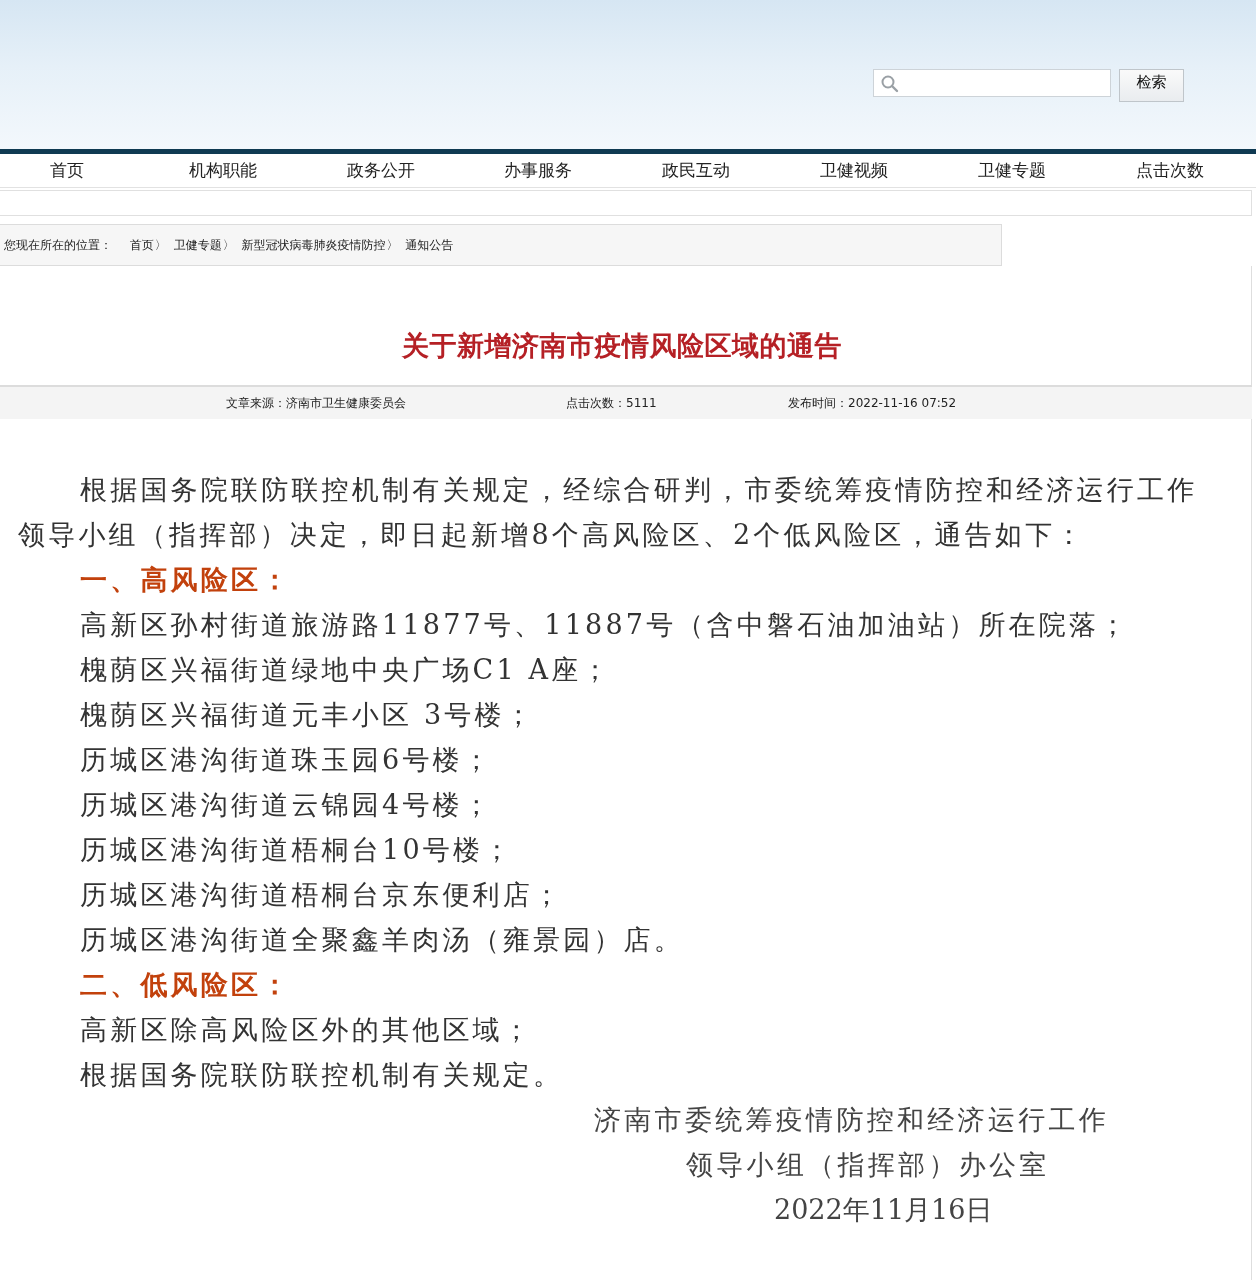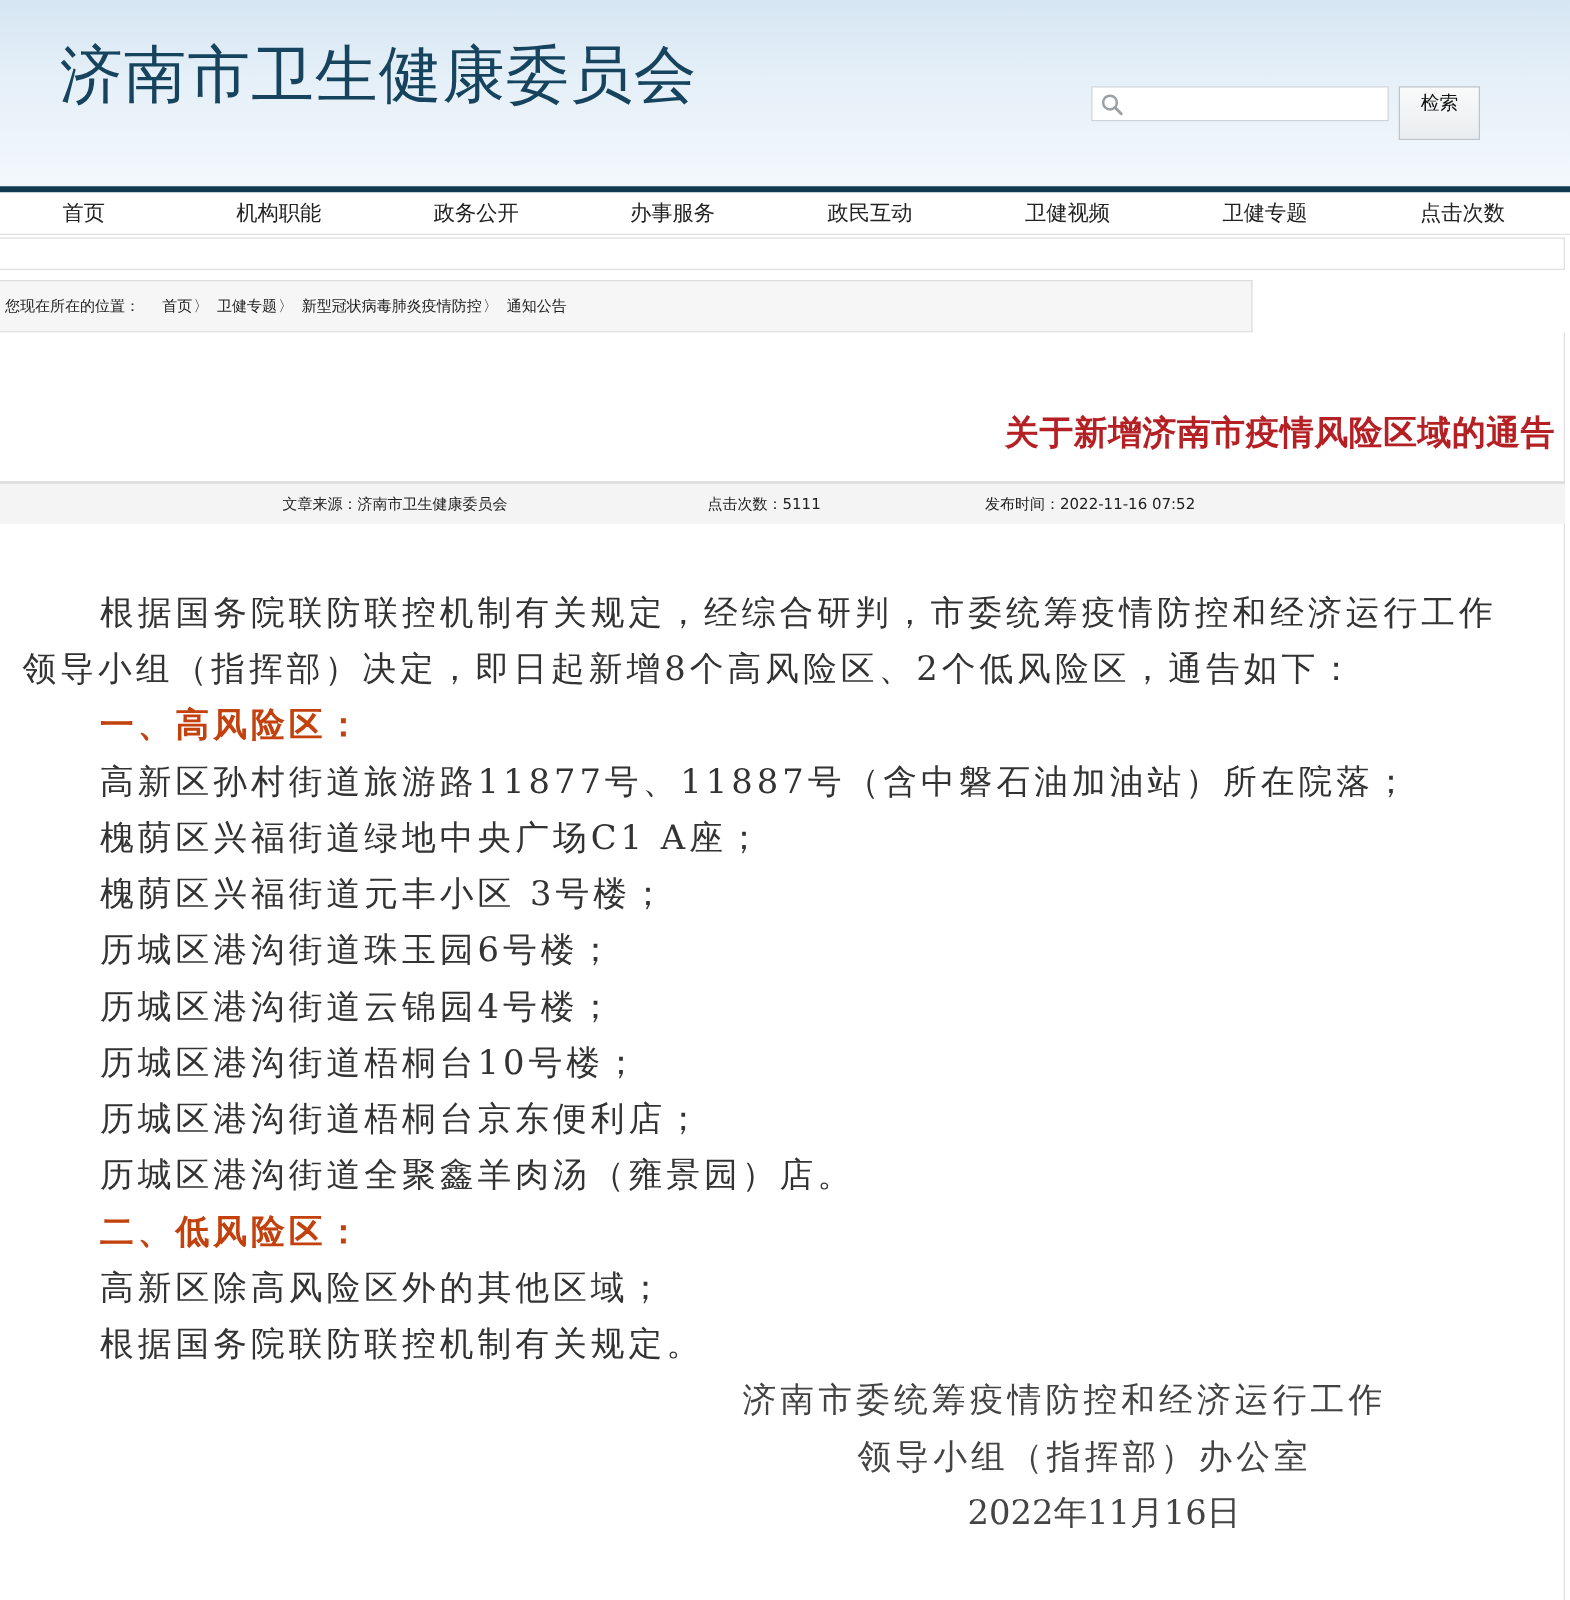--- a/index.html
+++ b/index.html
@@ -24,21 +24,21 @@
     .search-box {
       position: absolute; left: 873px; top: 69px; width: 238px; height: 28px;
       background: #fff; border: 1px solid #cdd3d8;
     }
     .search-icon { position: absolute; left: 6px; top: 4px; width: 20px; height: 20px; }
     .search-input {
       position: absolute; left: 30px; top: 2px; width: 200px; height: 22px;
       border: none; outline: none; background: transparent; font-size: 13px;
     }
     .search-btn {
-      position: absolute; left: 1119px; top: 69px; width: 65px; height: 43px;
+      position: absolute; left: 1119px; top: 69px; width: 65px; height: 33px;
       background: linear-gradient(#fafafa, #e9ecef); border: 1px solid #bfc5ca;
       font-size: 15px; color: #111; text-align: center; line-height: 25px; cursor: pointer;
     }
     .header-bar {
       position: absolute; left: 0; top: 149px; width: 1256px; height: 5px; background: #0f3a52;
     }
 
     
     .nav {
       position: absolute; left: 0; top: 154px; width: 1256px; height: 34px;
@@ -63,21 +63,21 @@
     .breadcrumb .bc-label { margin-right: 14px; }
     .breadcrumb .bc-link { cursor: pointer; }
     .breadcrumb .bc-sep { margin: 0 3px 0 1px; }
 
     
     .content-frame {
       position: absolute; left: 0; top: 266px; width: 1252px; height: 1014px;
       border-right: 1px solid #dedede; background: #fff;
     }
     .article-title {
-      position: absolute; left: 0; top: 328px; width: 1244px; text-align: right;
+      position: absolute; left: 0; top: 328px; width: 1244px; text-align: center;
       font-family: Liberation Sans, sans-serif; font-size: 27px; color: #b52025;
       letter-spacing: 0.5px; white-space: nowrap;
     }
     .meta-bar {
       position: absolute; left: 0; top: 385px; width: 1252px; height: 34px;
       background: #f4f4f4; border-top: 2px solid #dcdcdc;
       font-size: 12px; color: #222; line-height: 30px; white-space: nowrap;
     }
     .meta-item { position: absolute; top: 1px; }
 
@@ -86,21 +86,20 @@
       font-family: "DejaVu Serif", serif; color: #333; font-size: 27px;
       letter-spacing: 3.2px; white-space: nowrap; position: absolute;
     }
     .bold { font-weight: bold; color: #c2410c; }
     .sig { font-family: "DejaVu Serif", serif; color: #444; font-size: 27px; letter-spacing: 3.3px; position: absolute; white-space: nowrap; }
   </style>
 </head>
 <body>
 
 <div class="header">
-  <div class="logo-cn">济南市卫生健康委员会</div>
 
   <div class="search-box">
     <span class="search-icon">
       <svg width="20" height="20" viewBox="0 0 20 20">
         <circle cx="8" cy="8" r="5.5" fill="none" stroke="#9aa0a5" stroke-width="2"></circle>
         <line x1="12" y1="12" x2="17" y2="17" stroke="#9aa0a5" stroke-width="2.4" stroke-linecap="round"></line>
       </svg>
     </span>
     <input class="search-input" type="text" placeholder="" style="">
   </div>

